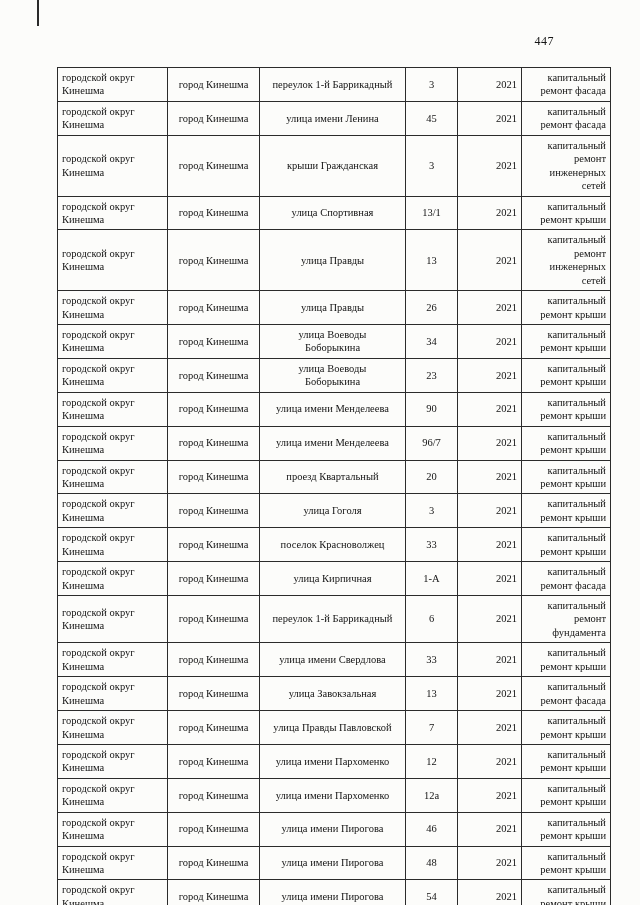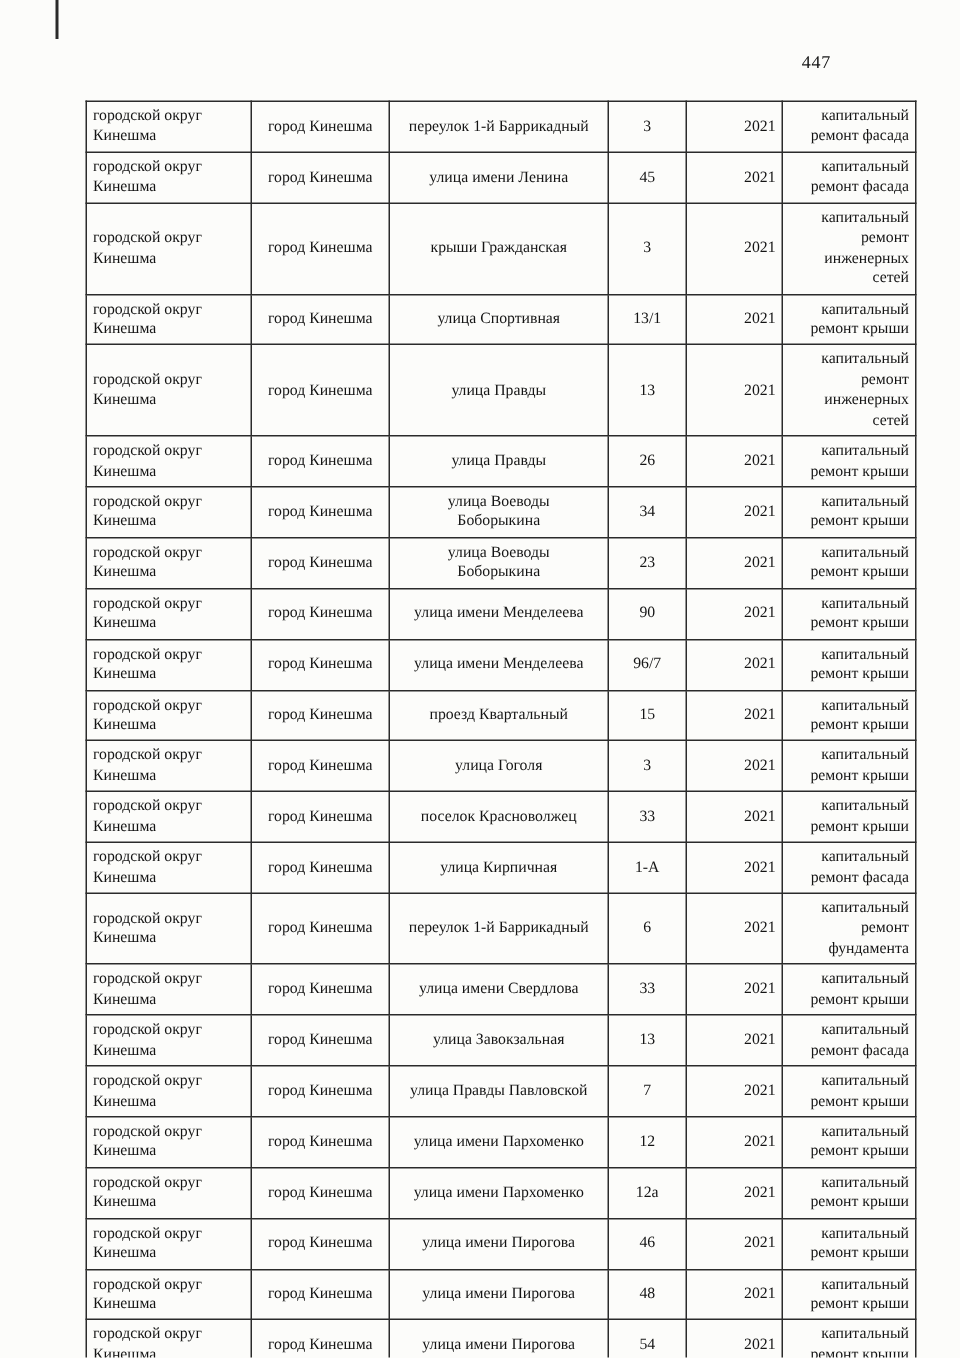--- a/index.html
+++ b/index.html
@@ -175,21 +175,21 @@
         <td class="c-house">96/7</td>
         <td class="c-year">2021</td>
         <td class="c-work">капитальный
 ремонт крыши</td>
       </tr>
       <tr>
         <td class="c-district">городской округ
 Кинешма</td>
         <td class="c-city">город Кинешма</td>
         <td class="c-street">проезд Квартальный</td>
-        <td class="c-house">15</td>
+        <td class="c-house">20</td>
         <td class="c-year">2021</td>
         <td class="c-work">капитальный
 ремонт крыши</td>
       </tr>
       <tr>
         <td class="c-district">городской округ
 Кинешма</td>
         <td class="c-city">город Кинешма</td>
         <td class="c-street">улица Гоголя</td>
         <td class="c-house">3</td>

